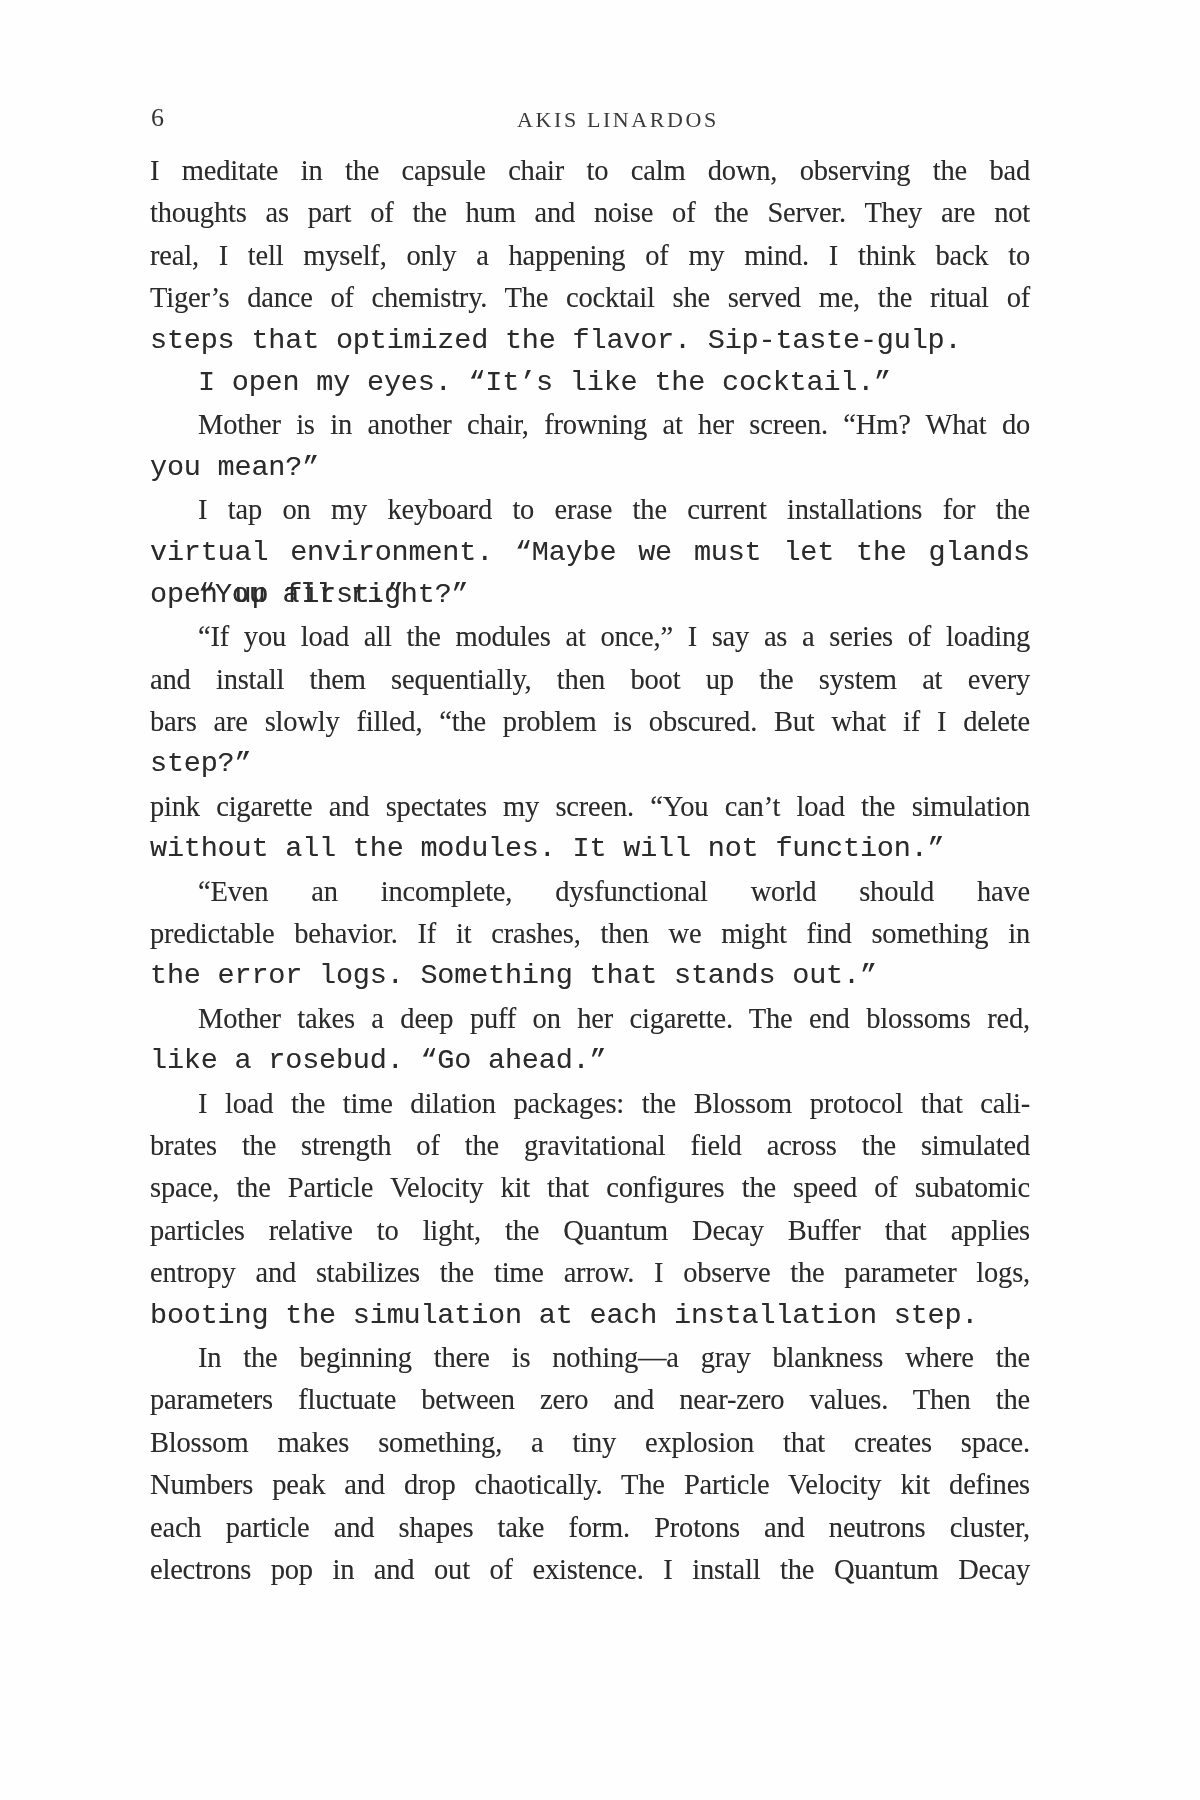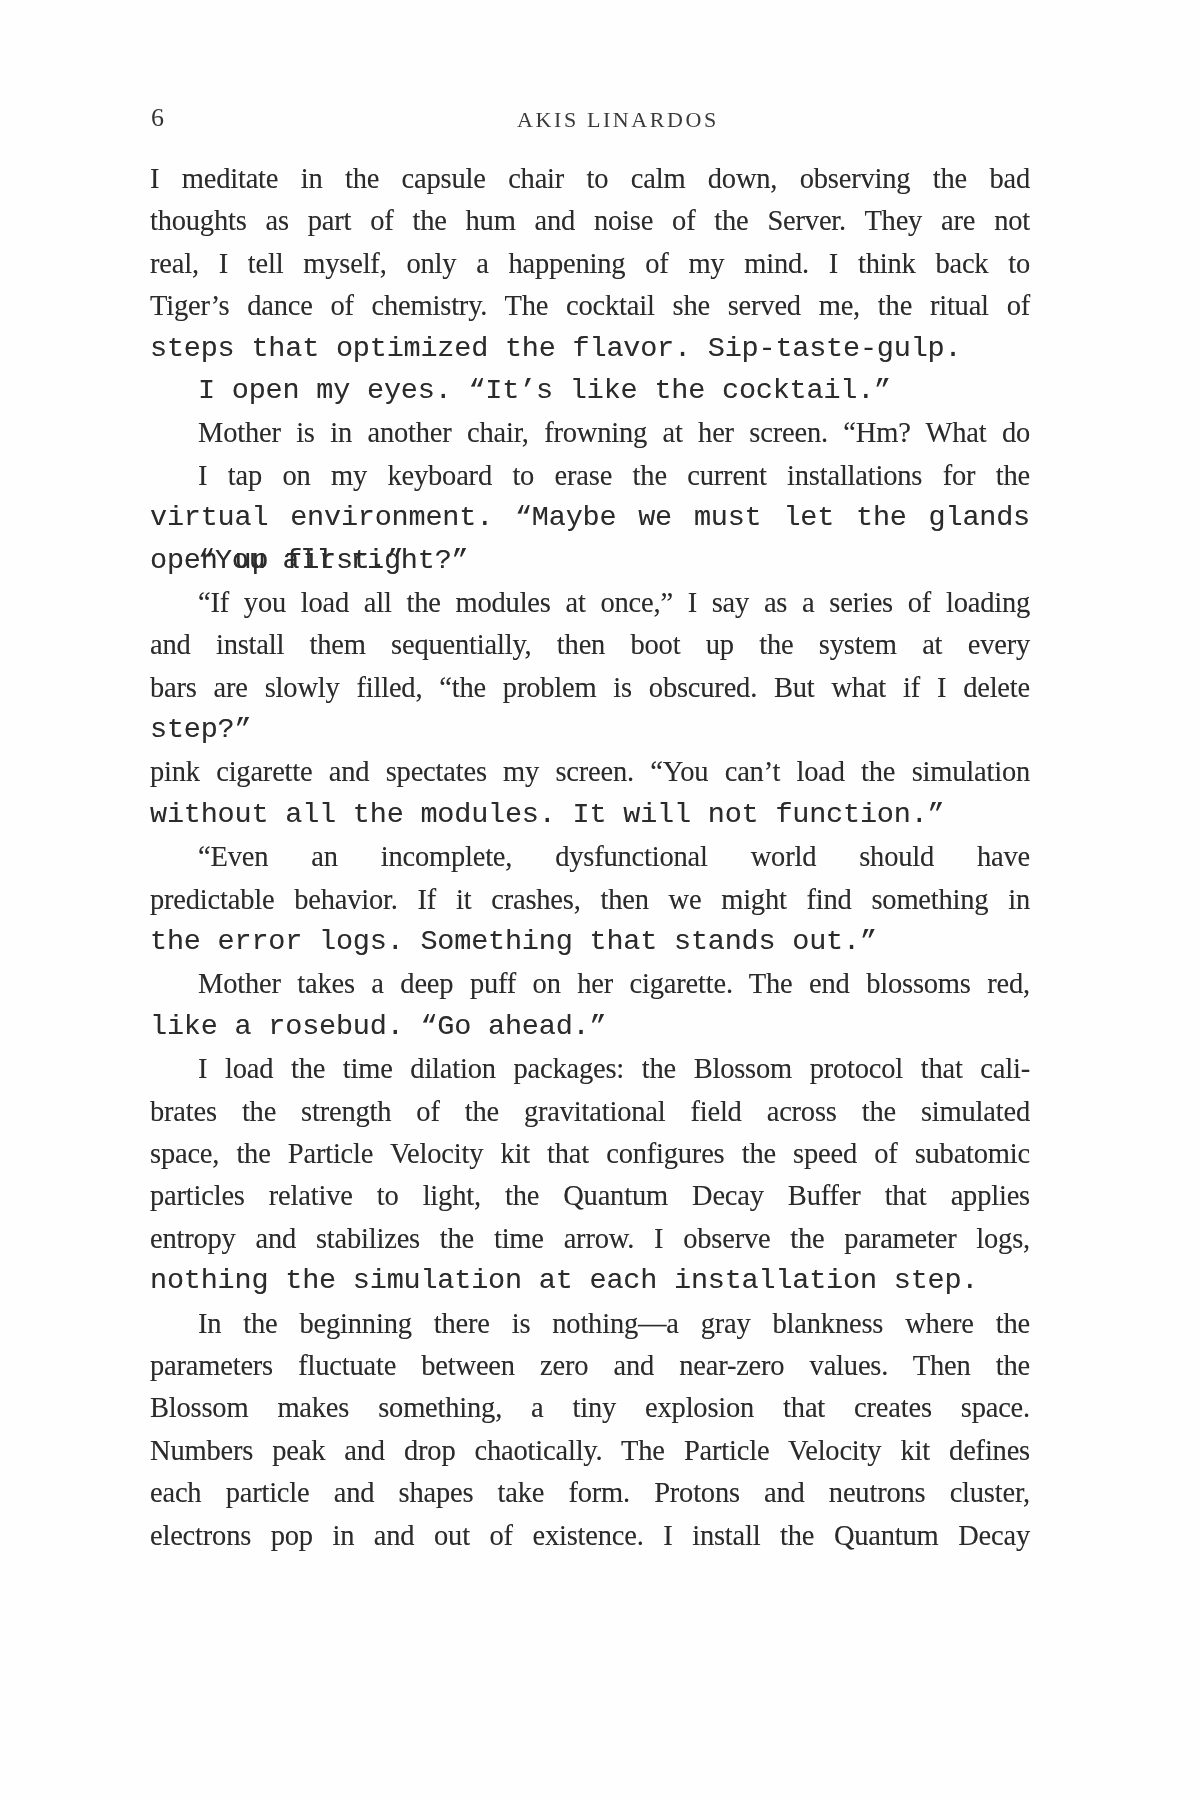--- a/index.html
+++ b/index.html
@@ -32,21 +32,21 @@
     right: 0;
     text-align: center;
     font-size: 22px;
     line-height: 26px;
     letter-spacing: 2.6px;
     color: #3a3a3a;
     padding-left: 36px;
   }
   .body-text {
     position: absolute;
-    top: 158px;
+    top: 150px;
     left: 150px;
     width: 880px;
     font-size: 28.5px;
     letter-spacing: -0.2px;
     text-shadow: 0 0 0.6px rgba(40,40,40,0.35);
   }
   .line {
     height: 42.4px;
     line-height: 42.4px;
     white-space: normal;
@@ -68,40 +68,41 @@
   <span class="folio">6</span>
   <div class="running-title">AKIS LINARDOS</div>
   <div class="body-text">
       <div class="line">I meditate in the capsule chair to calm down, observing the bad</div>
       <div class="line">thoughts as part of the hum and noise of the Server. They are not</div>
       <div class="line">real, I tell myself, only a happening of my mind. I think back to</div>
       <div class="line">Tiger’s dance of chemistry. The cocktail she served me, the ritual of</div>
       <div class="line end">steps that optimized the flavor. Sip-taste-gulp.</div>
       <div class="line indent end">I open my eyes. “It’s like the cocktail.”</div>
       <div class="line indent">Mother is in another chair, frowning at her screen. “Hm? What do</div>
+      <div class="line end">you mean?”</div>
       <div class="line indent">I tap on my keyboard to erase the current installations for the</div>
       <div class="line end">virtual environment. “Maybe we must let the glands open up first.”</div>
       <div class="line indent end">“You all right?”</div>
       <div class="line indent">“If you load all the modules at once,” I say as a series of loading</div>
       <div class="line">and install them sequentially, then boot up the system at every</div>
       <div class="line">bars are slowly filled, “the problem is obscured. But what if I delete</div>
       <div class="line end">step?”</div>
       <div class="line">pink cigarette and spectates my screen. “You can’t load the simulation</div>
       <div class="line end">without all the modules. It will not function.”</div>
       <div class="line indent">“Even an incomplete, dysfunctional world should have</div>
       <div class="line">predictable behavior. If it crashes, then we might find something in</div>
       <div class="line end">the error logs. Something that stands out.”</div>
       <div class="line indent">Mother takes a deep puff on her cigarette. The end blossoms red,</div>
       <div class="line end">like a rosebud. “Go ahead.”</div>
       <div class="line indent">I load the time dilation packages: the Blossom protocol that cali-</div>
       <div class="line">brates the strength of the gravitational field across the simulated</div>
       <div class="line">space, the Particle Velocity kit that configures the speed of subatomic</div>
       <div class="line">particles relative to light, the Quantum Decay Buffer that applies</div>
       <div class="line">entropy and stabilizes the time arrow. I observe the parameter logs,</div>
-      <div class="line end">nothing the simulation at each installation step.</div>
+      <div class="line end">booting the simulation at each installation step.</div>
       <div class="line indent">In the beginning there is nothing—a gray blankness where the</div>
       <div class="line">parameters fluctuate between zero and near-zero values. Then the</div>
       <div class="line">Blossom makes something, a tiny explosion that creates space.</div>
       <div class="line">Numbers peak and drop chaotically. The Particle Velocity kit defines</div>
       <div class="line">each particle and shapes take form. Protons and neutrons cluster,</div>
       <div class="line">electrons pop in and out of existence. I install the Quantum Decay</div>
     </div>
 </div>
 
 </body></html>

